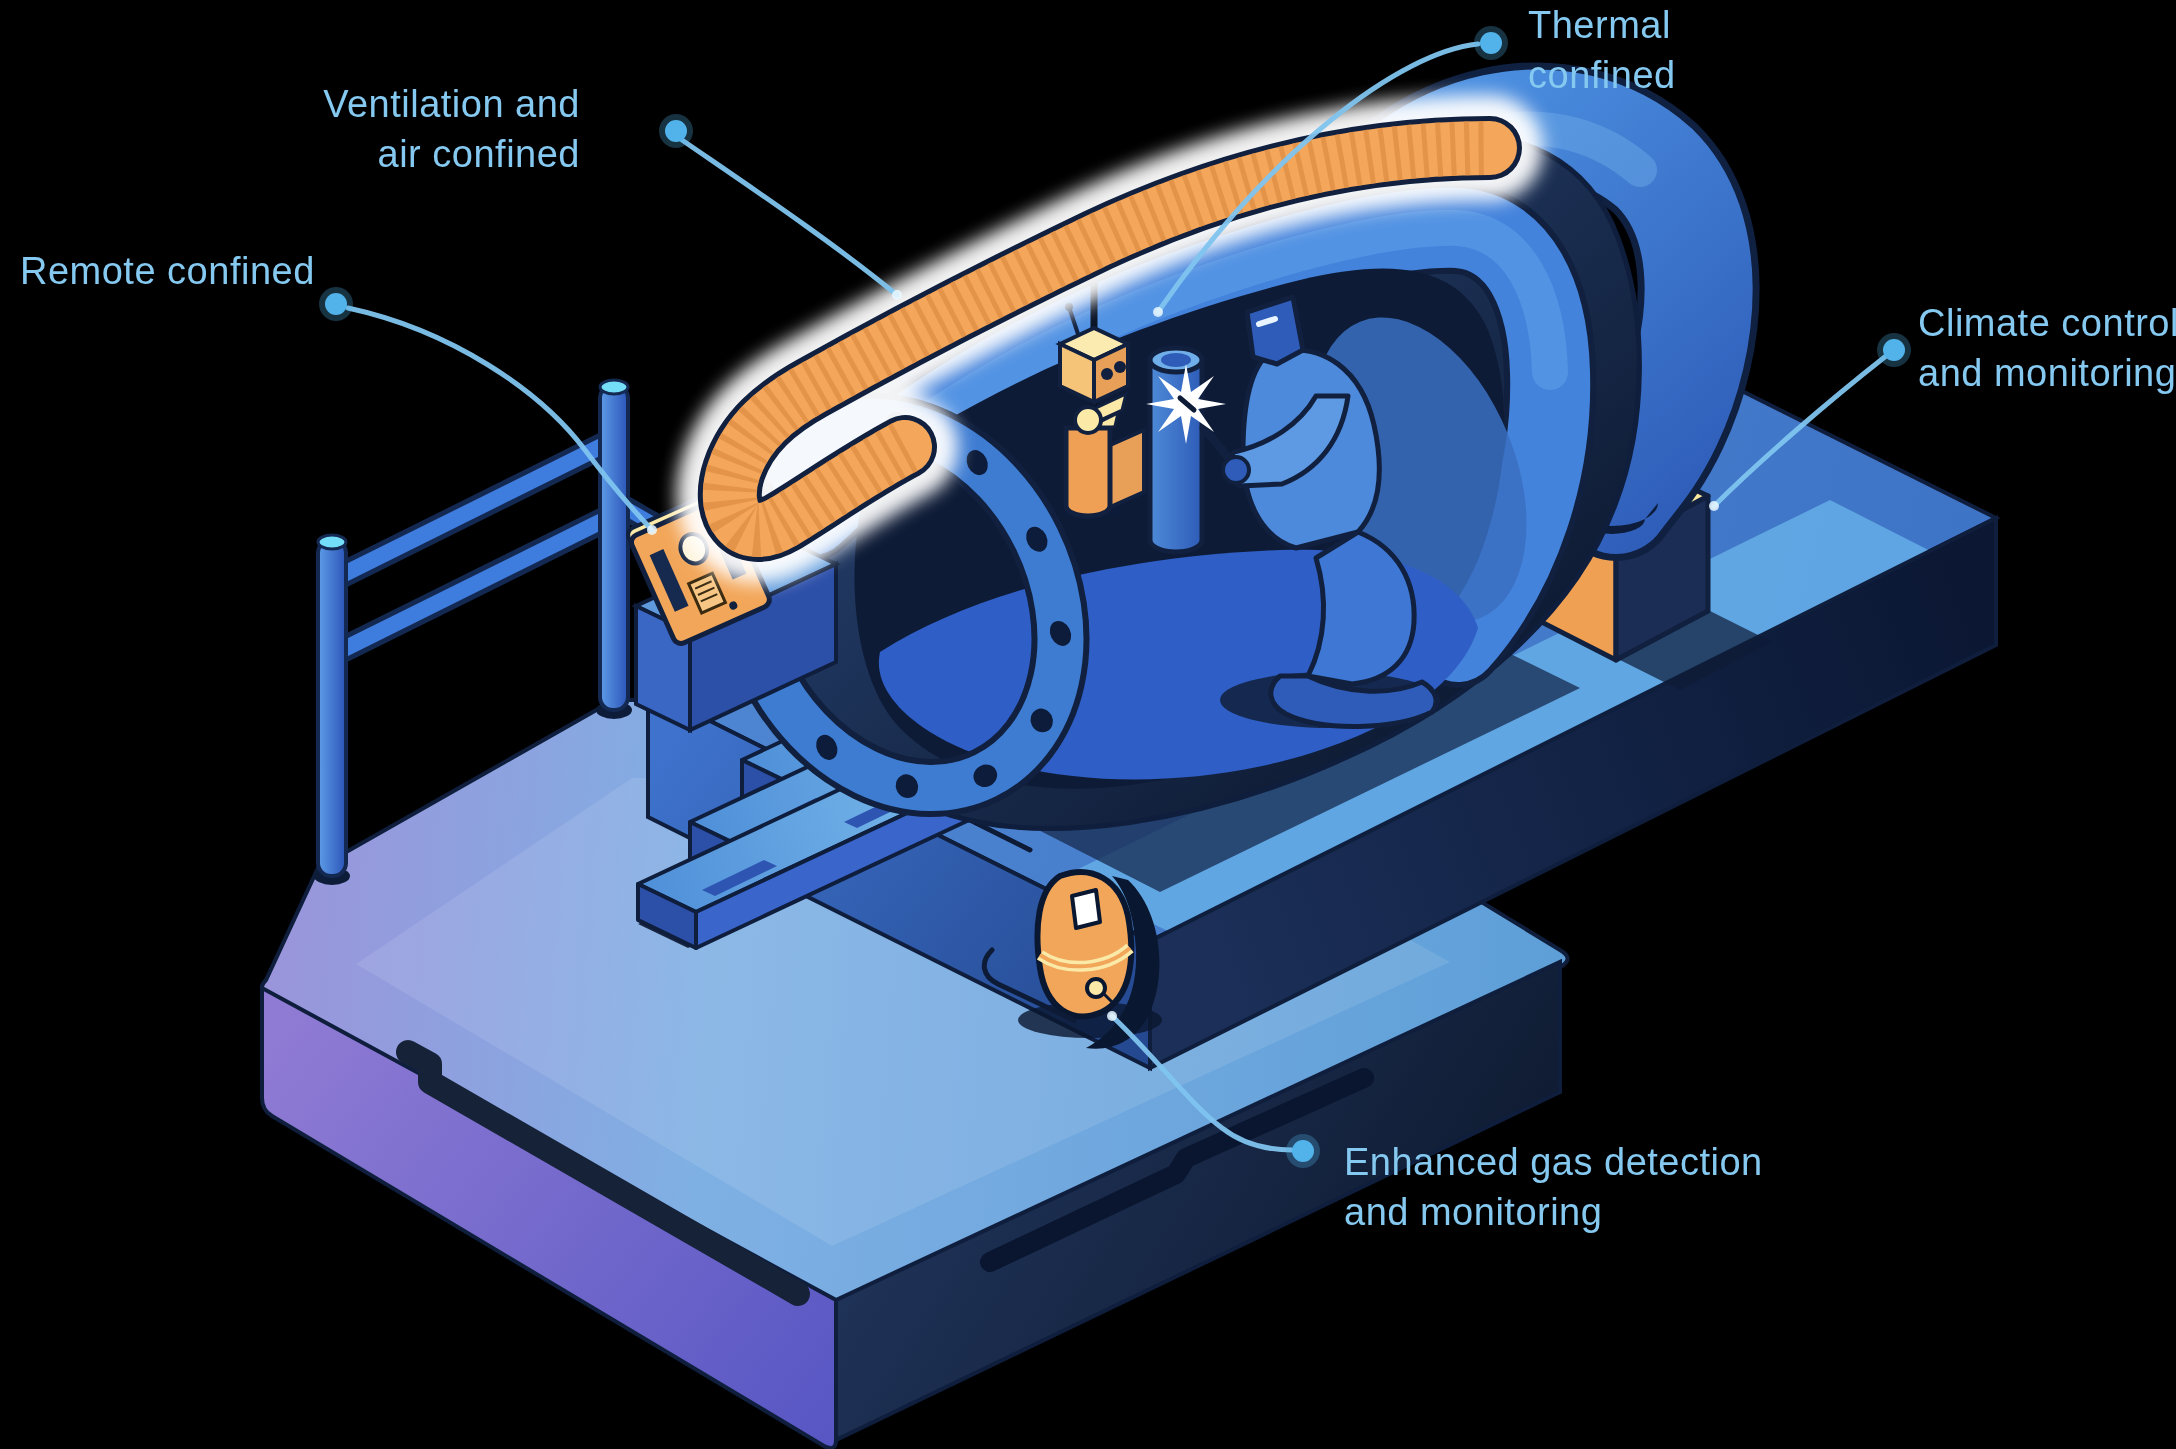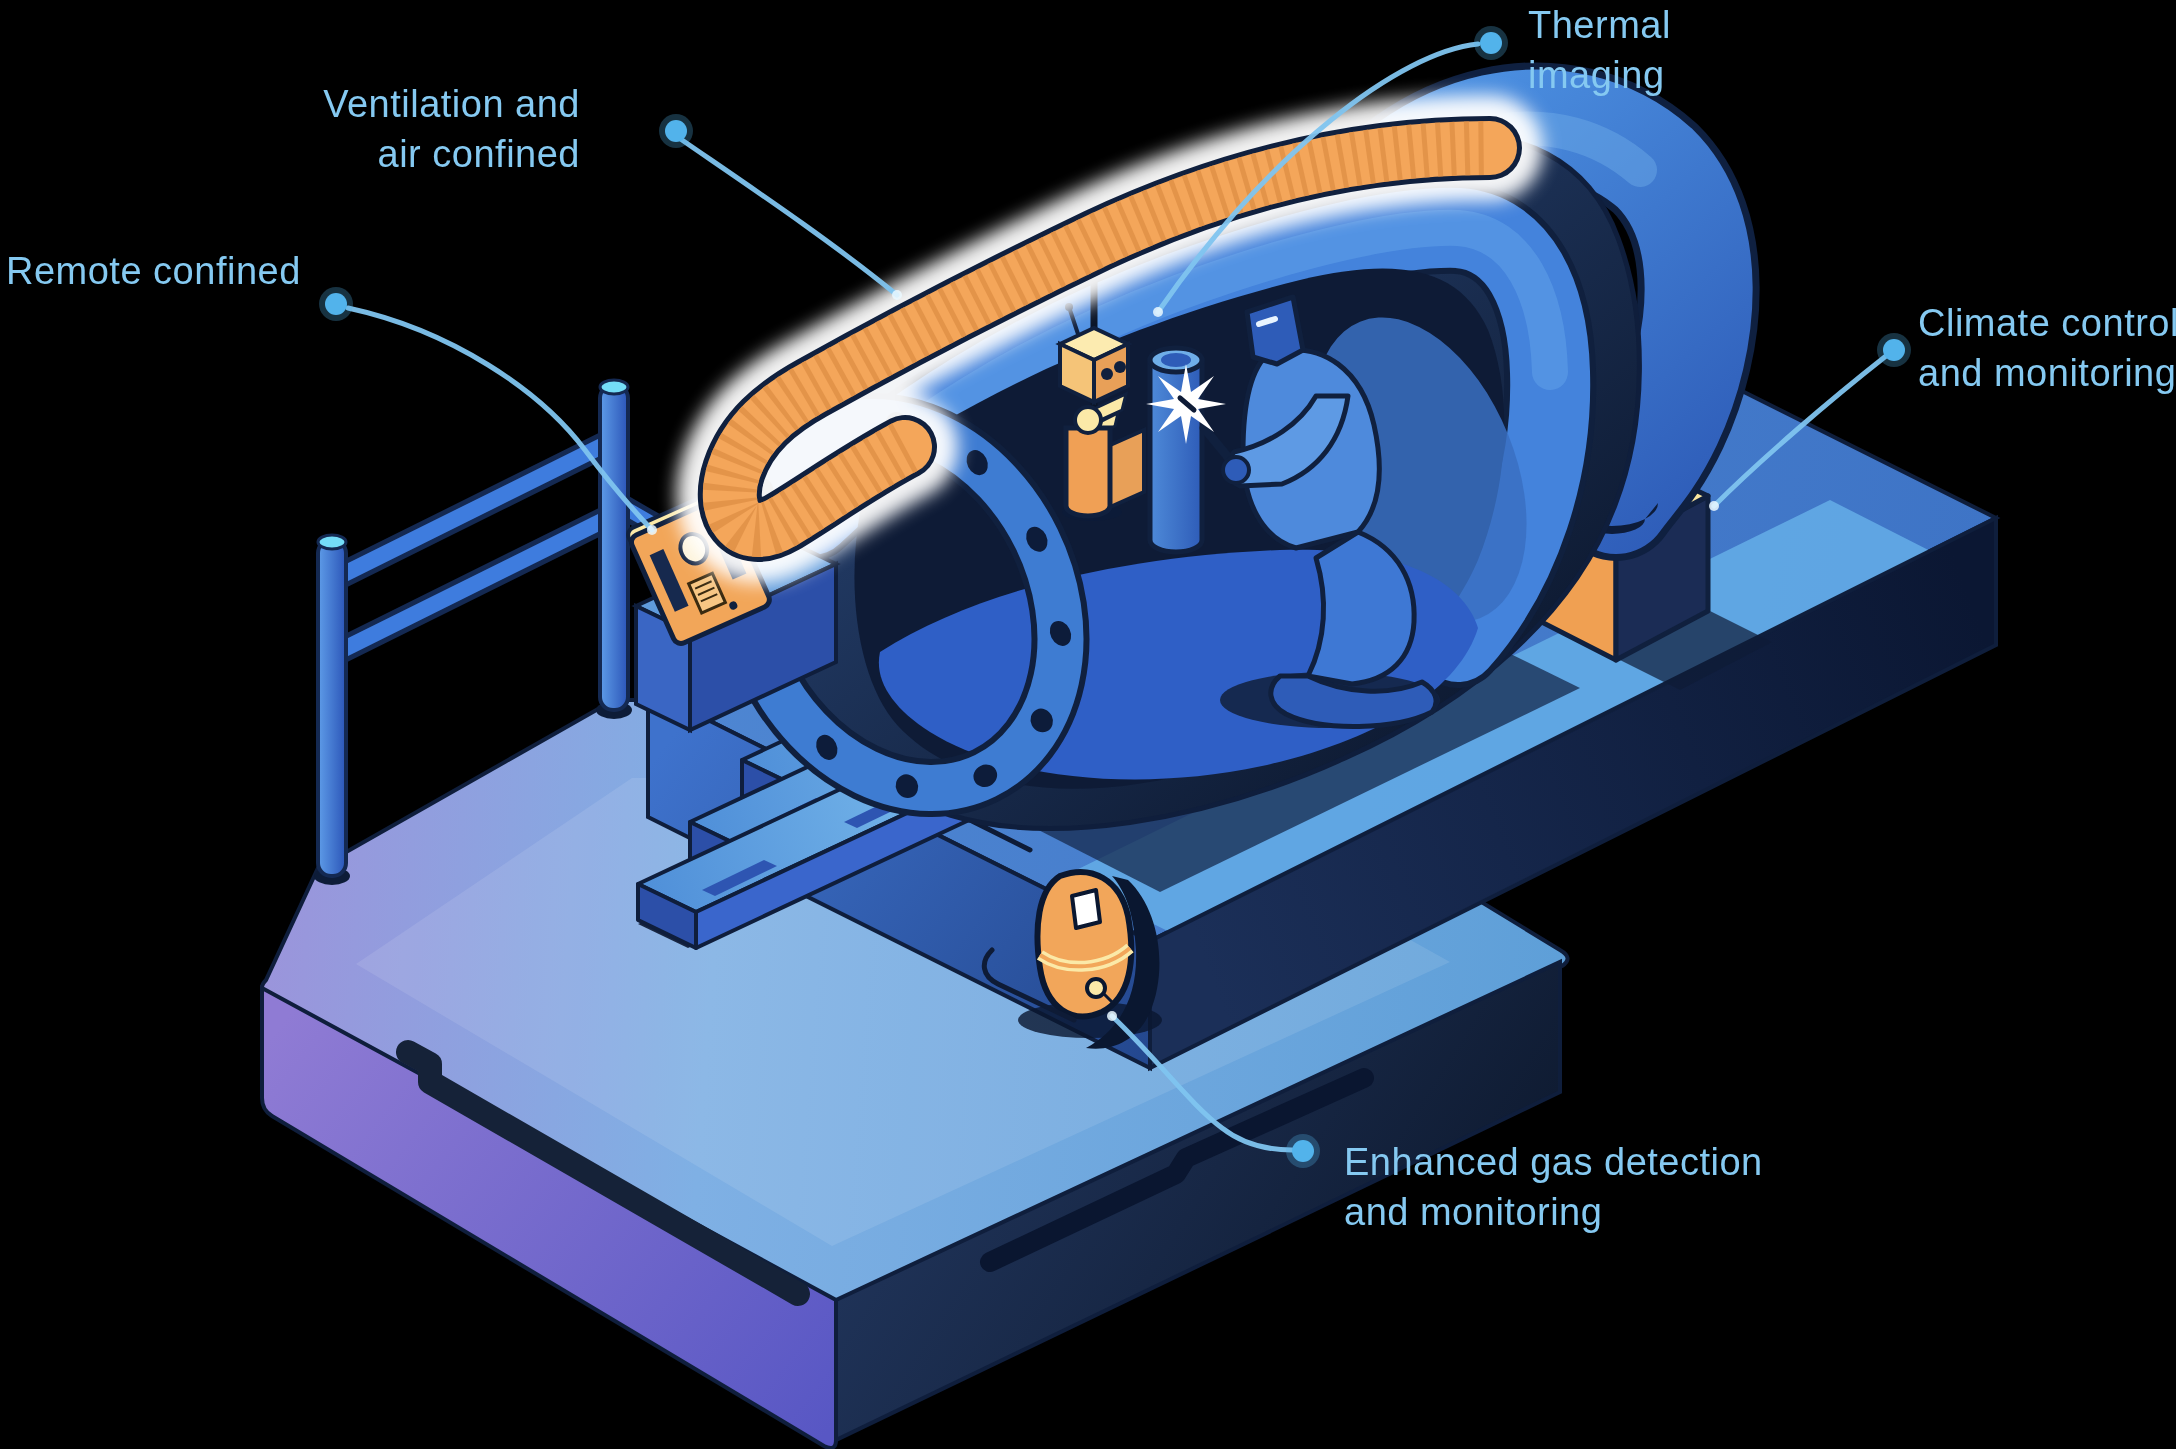--- a/index.html
+++ b/index.html
@@ -295,29 +295,29 @@
         </g>
     <g>
           <circle cx="1303" cy="1151" r="17" fill="#52B3EB" opacity="0.28"></circle>
           <circle cx="1303" cy="1151" r="11" fill="#52B3EB"></circle>
         </g>
   </g>
 </svg>
 
 <div class="label" style="left:1528px;top:0px;">
   <span>Thermal</span>
-  <span>imaging</span>
+  <span>confined</span>
 </div>
 
 <div class="label lab-right" style="right:1596px;top:79px;">
   <span>Ventilation and</span>
   <span>air confined</span>
 </div>
 
-<div class="label" style="left:6px;top:246px;">
+<div class="label" style="left:20px;top:246px;">
   <span>Remote confined</span>
 </div>
 
 <div class="label" style="left:1918px;top:298px;">
   <span>Climate control</span>
   <span>and monitoring</span>
 </div>
 
 <div class="label" style="left:1344px;top:1106px;margin-top:31px;">
   <span>Enhanced gas detection</span>

